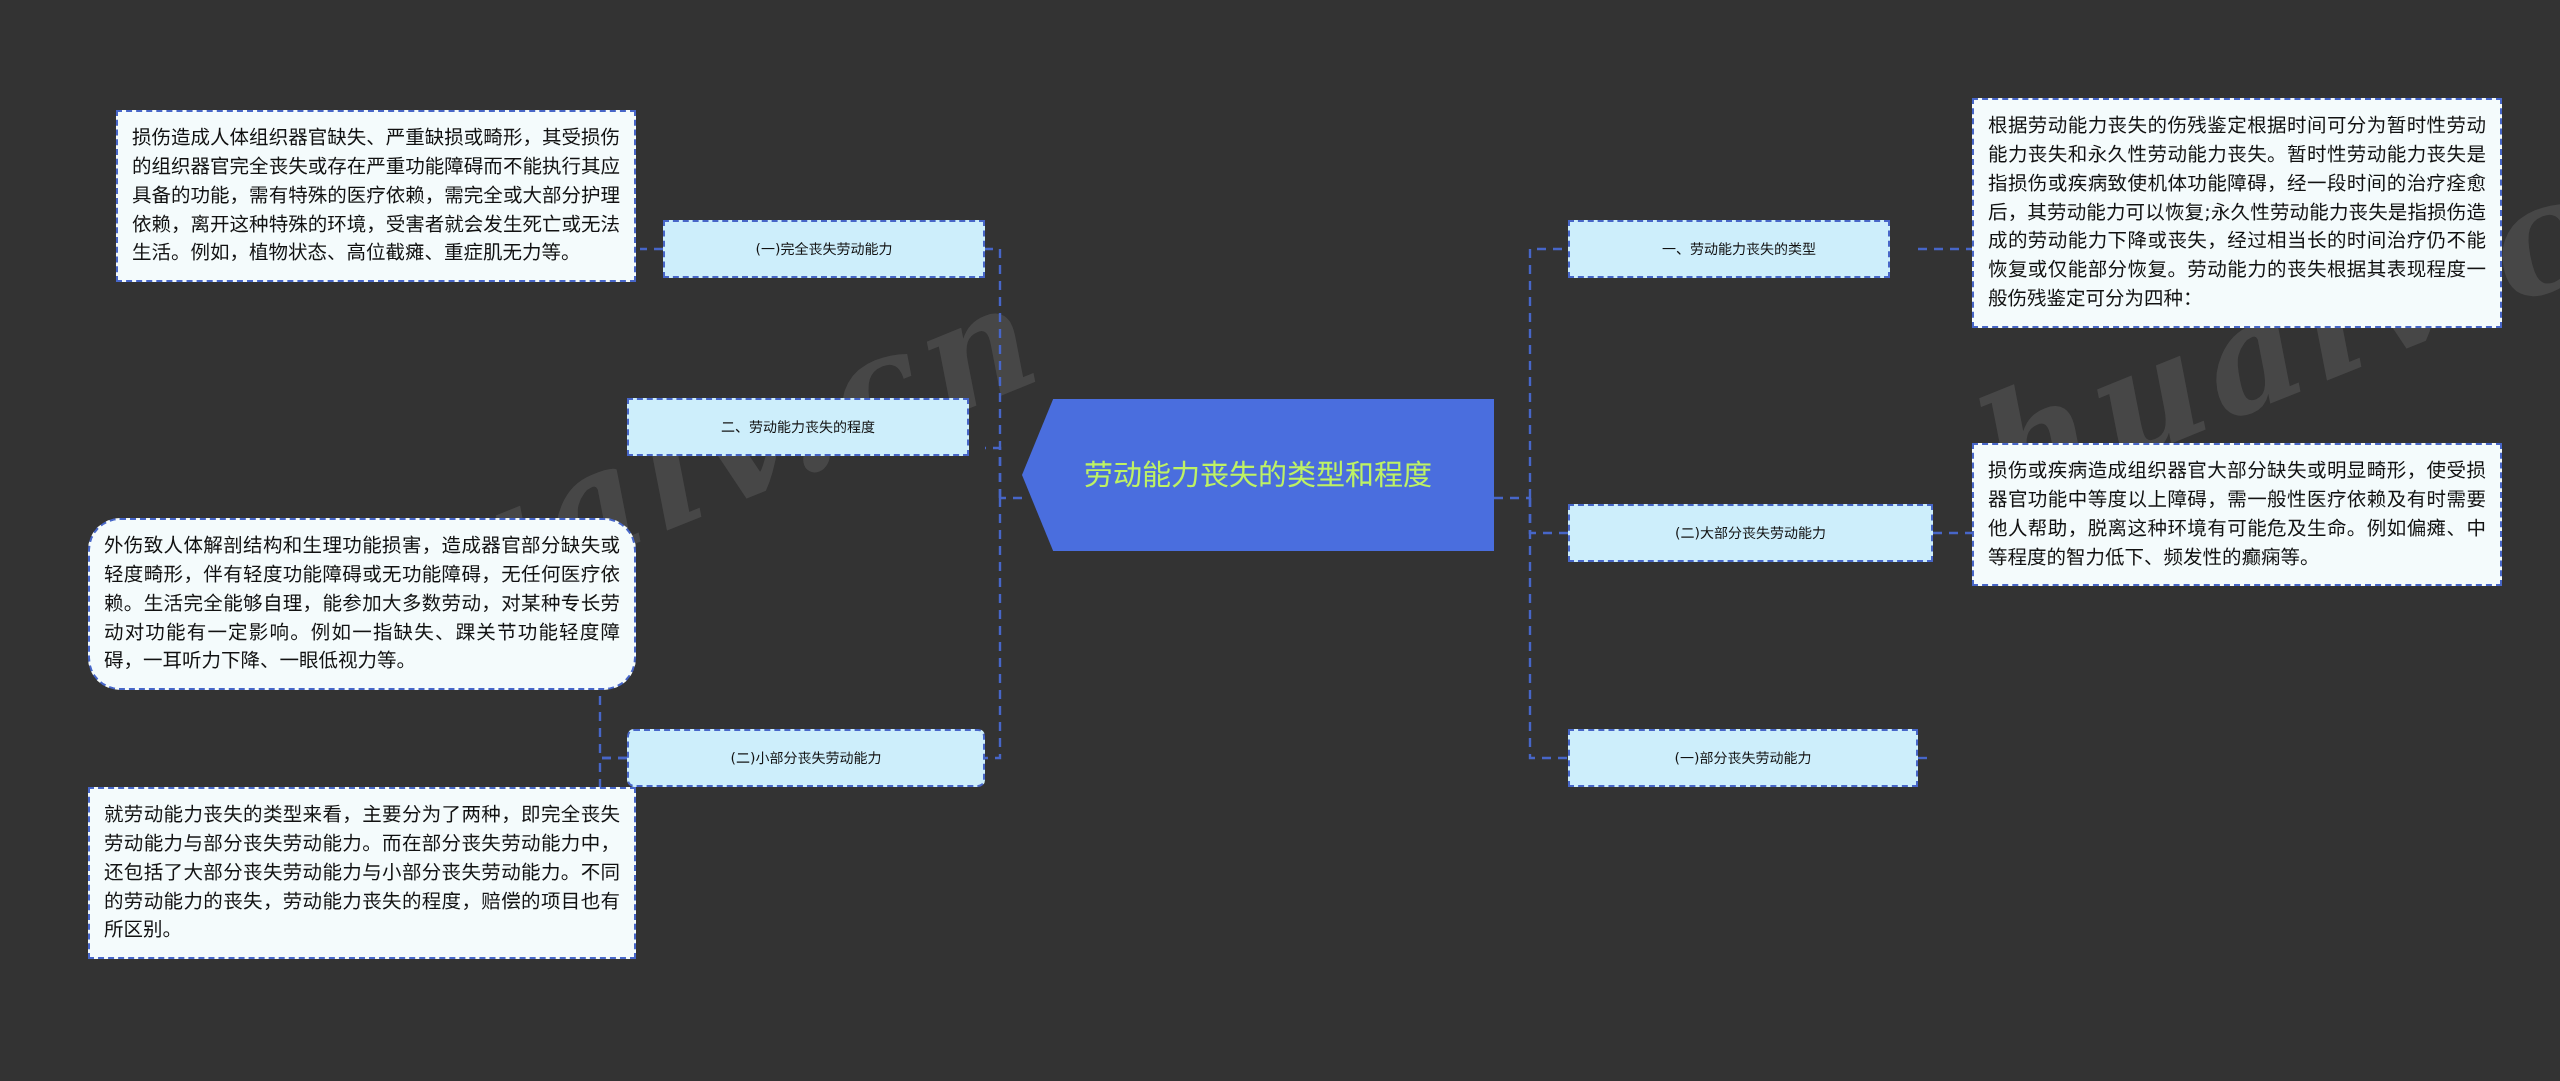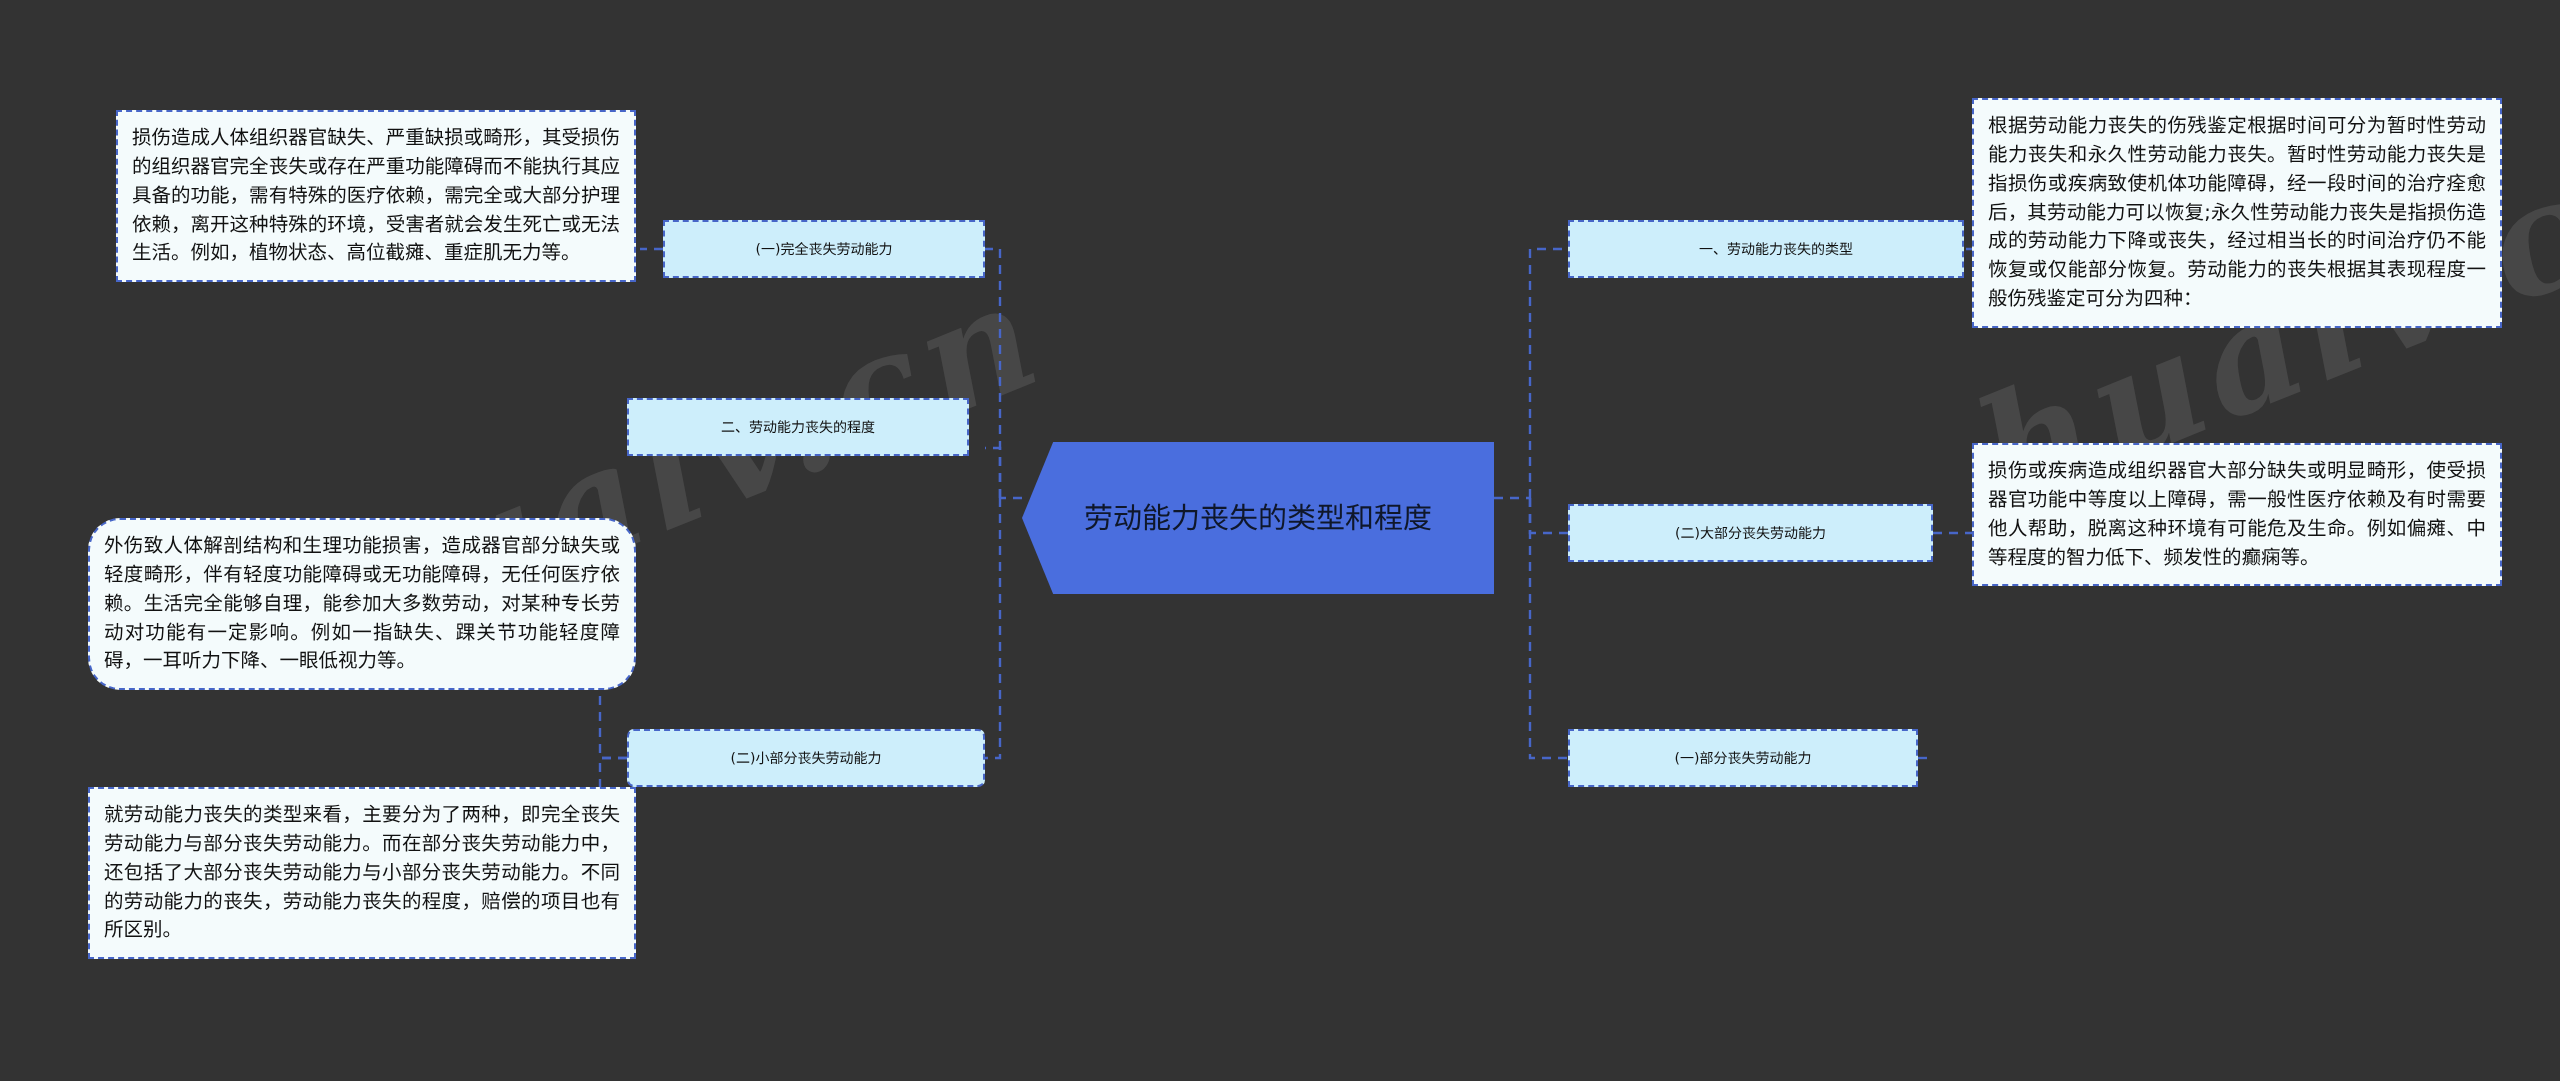--- a/index.html
+++ b/index.html
@@ -78,25 +78,25 @@
     white-space: nowrap;
     display: flex;
     align-items: center;
     justify-content: center;
   }
 
   
   #center-node {
     position: absolute;
     left: 1022px;
-    top: 442px;
+    top: 399px;
     width: 472px;
     height: 152px;
     background: #4a6ede;
-    color: #0f172a;
+    color: #bef264;
     font-size: 29px;
     line-height: 1.32;
     display: flex;
     align-items: center;
     justify-content: center;
     text-align: center;
     padding: 0 56px;
     box-sizing: border-box;
     clip-path: polygon(0% 50%, 6.6% 0%, 100% 0%, 100% 100%, 6.6% 100%);
   }
@@ -106,21 +106,21 @@
   #leaf-complete     { left: 116px;  top: 110px;  width: 520px; }
   #leaf-minor        { left: 88px;   top: 518px;  width: 548px; border-radius: 32px; }
   #leaf-typesummary  { left: 88px;   top: 787px;  width: 548px; }
 
   
   #branch-complete   { left: 663px;  top: 220px;  width: 322px; height: 58px; }
   #branch-degree     { left: 627px;  top: 398px;  width: 342px; height: 58px; }
   #branch-minor      { left: 627px;  top: 729px;  width: 358px; height: 58px; border-radius: 7px; }
 
   
-  #branch-types      { left: 1568px; top: 220px;  width: 396px; height: 58px; padding-left: 36px; }
+  #branch-types      { left: 1568px; top: 220px;  width: 322px; height: 58px; padding-left: 36px; }
   #branch-major      { left: 1568px; top: 504px;  width: 365px; height: 58px; }
   #branch-partial    { left: 1568px; top: 729px;  width: 350px; height: 58px; }
 
   
   #leaf-typesdetail  { left: 1972px; top: 98px;   width: 530px; }
   #leaf-major        { left: 1972px; top: 443px;  width: 530px; }
   #leaf-partial      { left: 1934px; top: 673px;  width: 548px; }
 </style>
 </head>
 <body>

